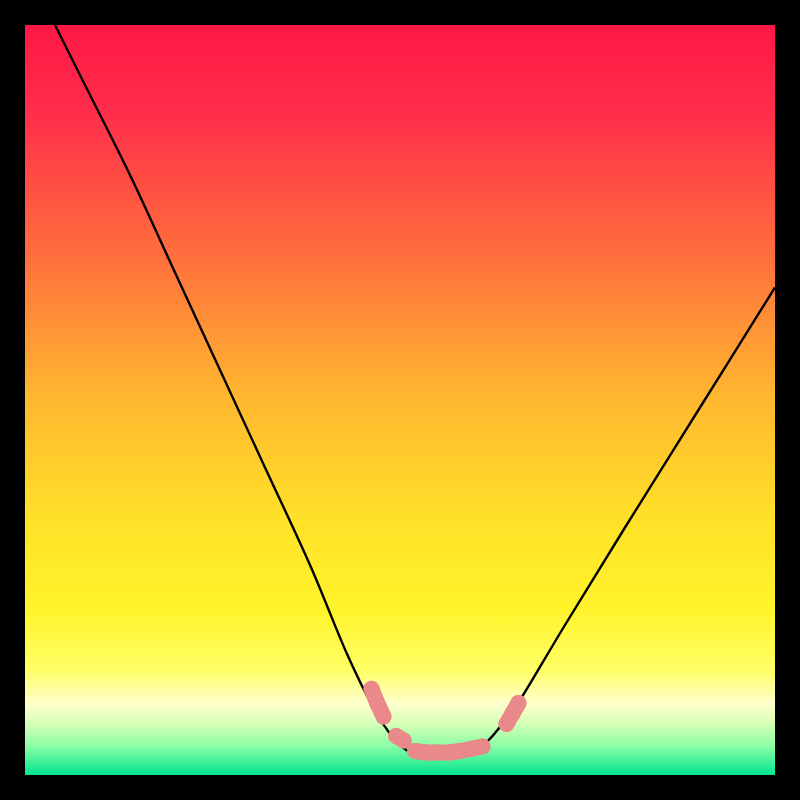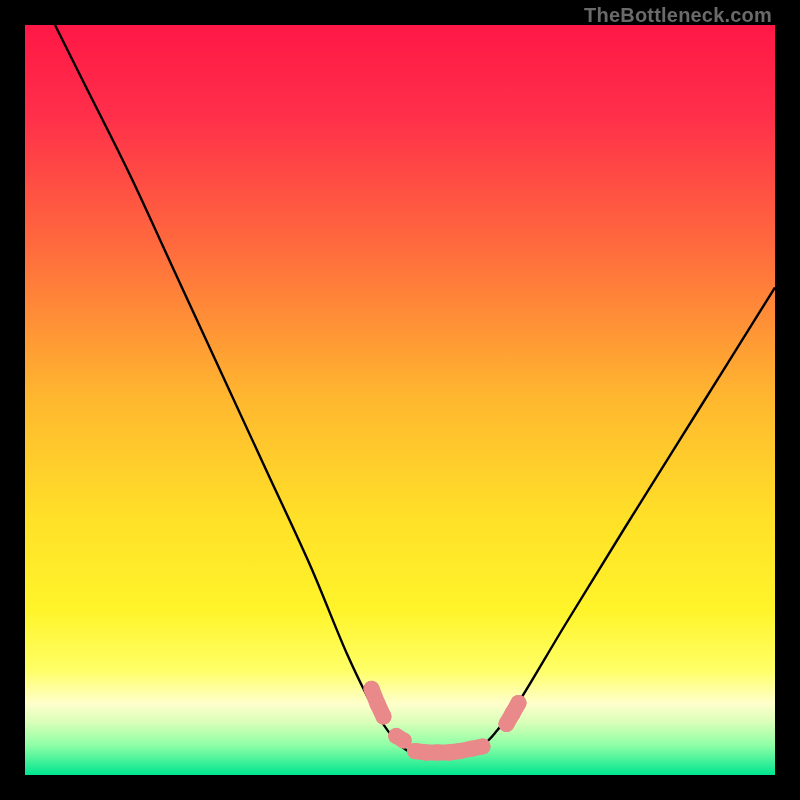--- a/index.html
+++ b/index.html
@@ -33,21 +33,20 @@
     letter-spacing: 0.2px;
     user-select: none;
   }
   svg { display: block; }
 </style>
 </head>
 <body>
 
 <div class="frame">
 
-  <div class="watermark">TheBottleneck.com</div>
 
   <div class="plot-wrap">
     <svg id="chart-svg" width="750" height="750" viewBox="0 0 750 750">
       <defs>
         <linearGradient id="bg-grad" x1="0" y1="0" x2="0" y2="1">
             <stop offset="0.00%" stop-color="#ff1846"></stop>
             <stop offset="12.00%" stop-color="#ff2f4a"></stop>
             <stop offset="30.00%" stop-color="#ff6c3d"></stop>
             <stop offset="50.00%" stop-color="#ffb82f"></stop>
             <stop offset="66.00%" stop-color="#ffe128"></stop>

